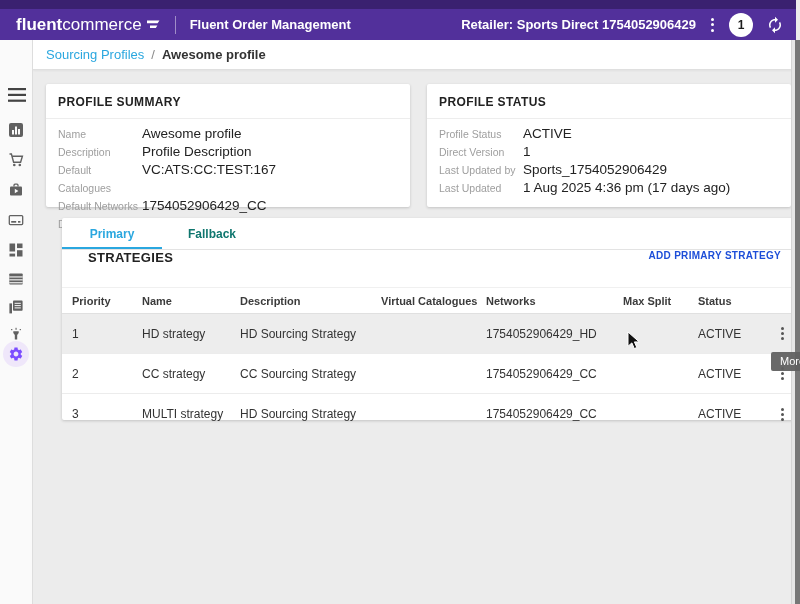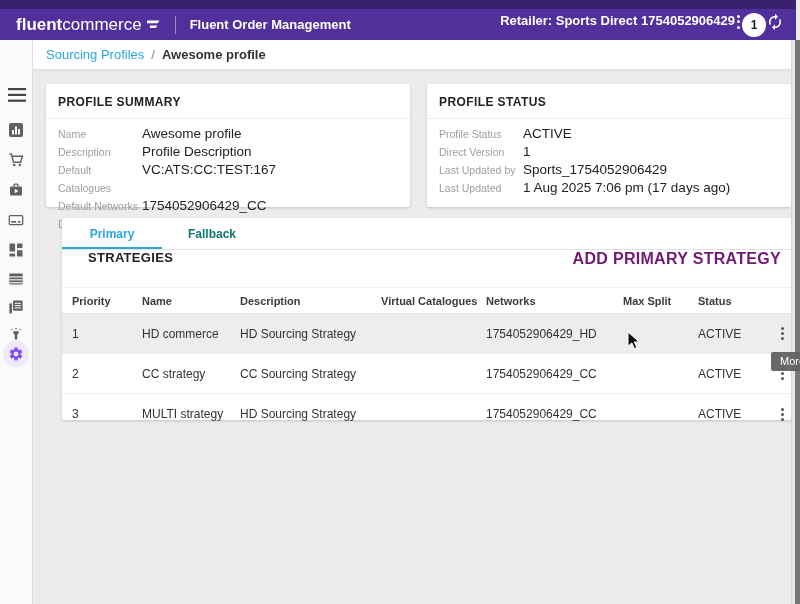--- a/index.html
+++ b/index.html
@@ -14,21 +14,21 @@
   
   .header { position:absolute; top:0; left:0; right:4px; height:40px; background:#52309B; z-index:20; }
   .header-strip { height:9px; background:#3A2170; }
   .header-row { height:31px; display:flex; align-items:center; padding:0 12px 0 16px; }
   .logo { color:#fff; font-size:17px; display:flex; align-items:center; white-space:nowrap; }
   .logo .brand-bold { font-weight:700; }
   .logo .brand-light { font-weight:300; }
   .logo-mark { margin-left:4px; }
   .header-divider { width:1px; height:18px; background:rgba(255,255,255,.45); margin:0 14px; }
   .app-title { color:#fff; font-size:13px; font-weight:700; white-space:nowrap; }
-  .header-right { margin-left:auto; display:flex; align-items:flex-start; gap:0; }
+  .header-right { margin-left:auto; display:flex; align-items:center; gap:13px; }
   .retailer { color:#fff; font-size:13px; font-weight:600; white-space:nowrap; }
   .kdots { display:flex; flex-direction:column; gap:2.5px; align-items:center; cursor:pointer; padding:2px; }
   .kdots i { width:3px; height:3px; background:#fff; border-radius:50%; }
   .badge { width:24px; height:24px; border-radius:50%; background:#fff; color:#1c1c1c; font-size:12px; font-weight:700; display:flex; align-items:center; justify-content:center; cursor:pointer; }
   .refresh-btn { display:flex; align-items:center; cursor:pointer; }
 
   
   .breadcrumb-bar { position:absolute; left:33px; top:40px; right:0; height:30px; background:#fff;
     border-bottom:1px solid #DFDFDF; box-shadow:0 1px 2px rgba(0,0,0,.05);
     display:flex; align-items:center; gap:7px; padding-left:13px; font-size:13px; z-index:5; }
@@ -53,21 +53,21 @@
   .kv-value { font-size:13.5px; color:#222; font-weight:500; white-space:nowrap; }
 
   
   .card-strategies { left:62px; top:218px; width:745px; height:202px; }
   .tabbar { height:32px; display:flex; border-bottom:1px solid #E3E3E3; }
   .tab { width:100px; height:100%; display:flex; align-items:center; justify-content:center;
     font-size:12px; font-weight:700; color:#0f766e; cursor:pointer; }
   .tab.active { color:#2AA7DF; box-shadow:inset 0 -2px 0 #2AA7DF; }
   .strat-header { height:38px; display:flex; align-items:flex-start; justify-content:space-between; padding:0 26px; border-bottom:1px solid #F0F0F0; }
   .strat-title { font-size:13px; font-weight:700; color:#222; letter-spacing:.3px; }
-  .add-btn { font-size:16px; font-weight:700; color:#701a75; letter-spacing:.3px; cursor:pointer; background:none; border:none; font-family:inherit;margin-left:26px; }
+  .add-btn { font-size:10px; font-weight:700; color:#1d4ed8; letter-spacing:.3px; cursor:pointer; background:none; border:none; font-family:inherit;margin-left:26px; }
   .tgrid { display:grid; grid-template-columns:70px 98px 141px 105px 137px 75px 70px 1fr; align-items:center; padding:0 10px; }
   .thead { height:26px; border-bottom:1px solid #E0E0E0; font-size:11px; font-weight:700; color:#3b3b3b; }
   .trow { height:40px; font-size:12px; color:#333; border-bottom:1px solid #ECECEC; }
   .trow:last-child { border-bottom:none; }
   .trow.hovered { background:#EDEDED; }
   .dots { display:flex; flex-direction:column; gap:2px; align-items:center; justify-self:center; cursor:pointer; padding:3px; }
   .dots i { width:3px; height:3px; background:#555; border-radius:50%; }
 
   
   .scroll-track { position:absolute; right:0; top:40px; bottom:0; width:9px; background:#E6E6E6; border-left:1px solid #D5D5D5; z-index:30; }
@@ -212,21 +212,21 @@
     <div class="kv-row">
       <span class="kv-label">Direct Version</span>
       <span class="kv-value">1</span>
     </div>
     <div class="kv-row">
       <span class="kv-label">Last Updated by</span>
       <span class="kv-value">Sports_1754052906429</span>
     </div>
     <div class="kv-row">
       <span class="kv-label">Last Updated</span>
-      <span class="kv-value">1 Aug 2025 7:06 pm (17 days ago)</span>
+      <span class="kv-value">1 Aug 2025 4:36 pm (17 days ago)</span>
     </div>
   </div>
 </div>
 
 <div class="card card-strategies">
   <div class="tabbar">
     <div class="tab active">Primary</div>
     <div class="tab">Fallback</div>
   </div>
   <div class="strat-header">
@@ -238,21 +238,21 @@
     <span>Name</span>
     <span>Description</span>
     <span>Virtual Catalogues</span>
     <span>Networks</span>
     <span>Max Split</span>
     <span>Status</span>
     <span></span>
   </div>
   <div class="tgrid trow hovered">
     <span>1</span>
-    <span>HD commerce</span>
+    <span>HD strategy</span>
     <span>HD Sourcing Strategy</span>
     <span></span>
     <span>1754052906429_HD</span>
     <span></span>
     <span>ACTIVE</span>
     <span class="dots">
         <i></i>
         <i></i>
         <i></i>
       </span>

